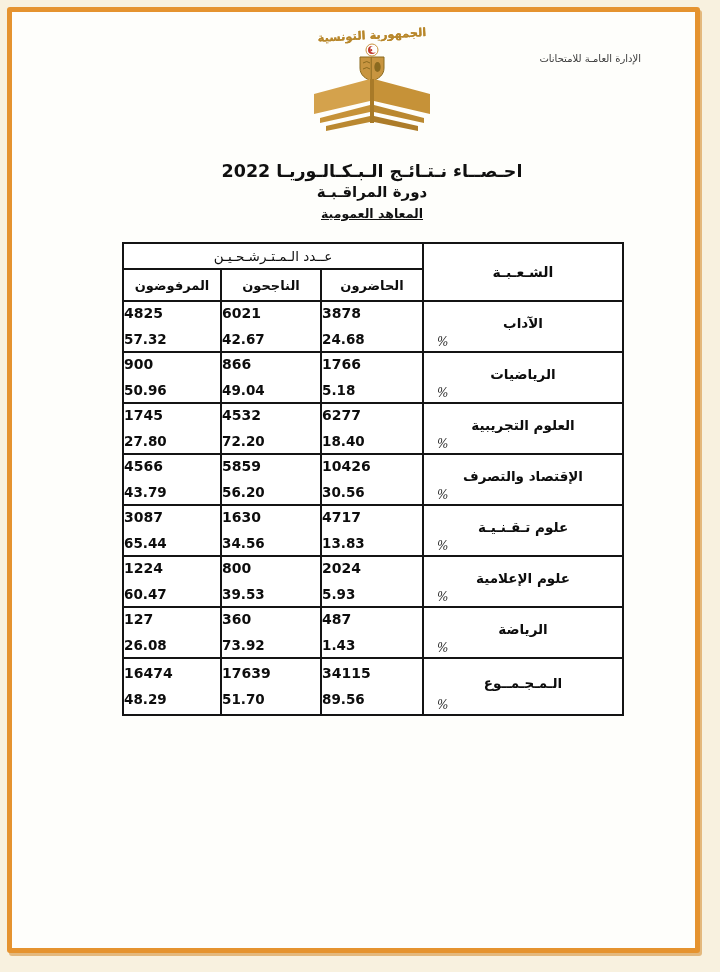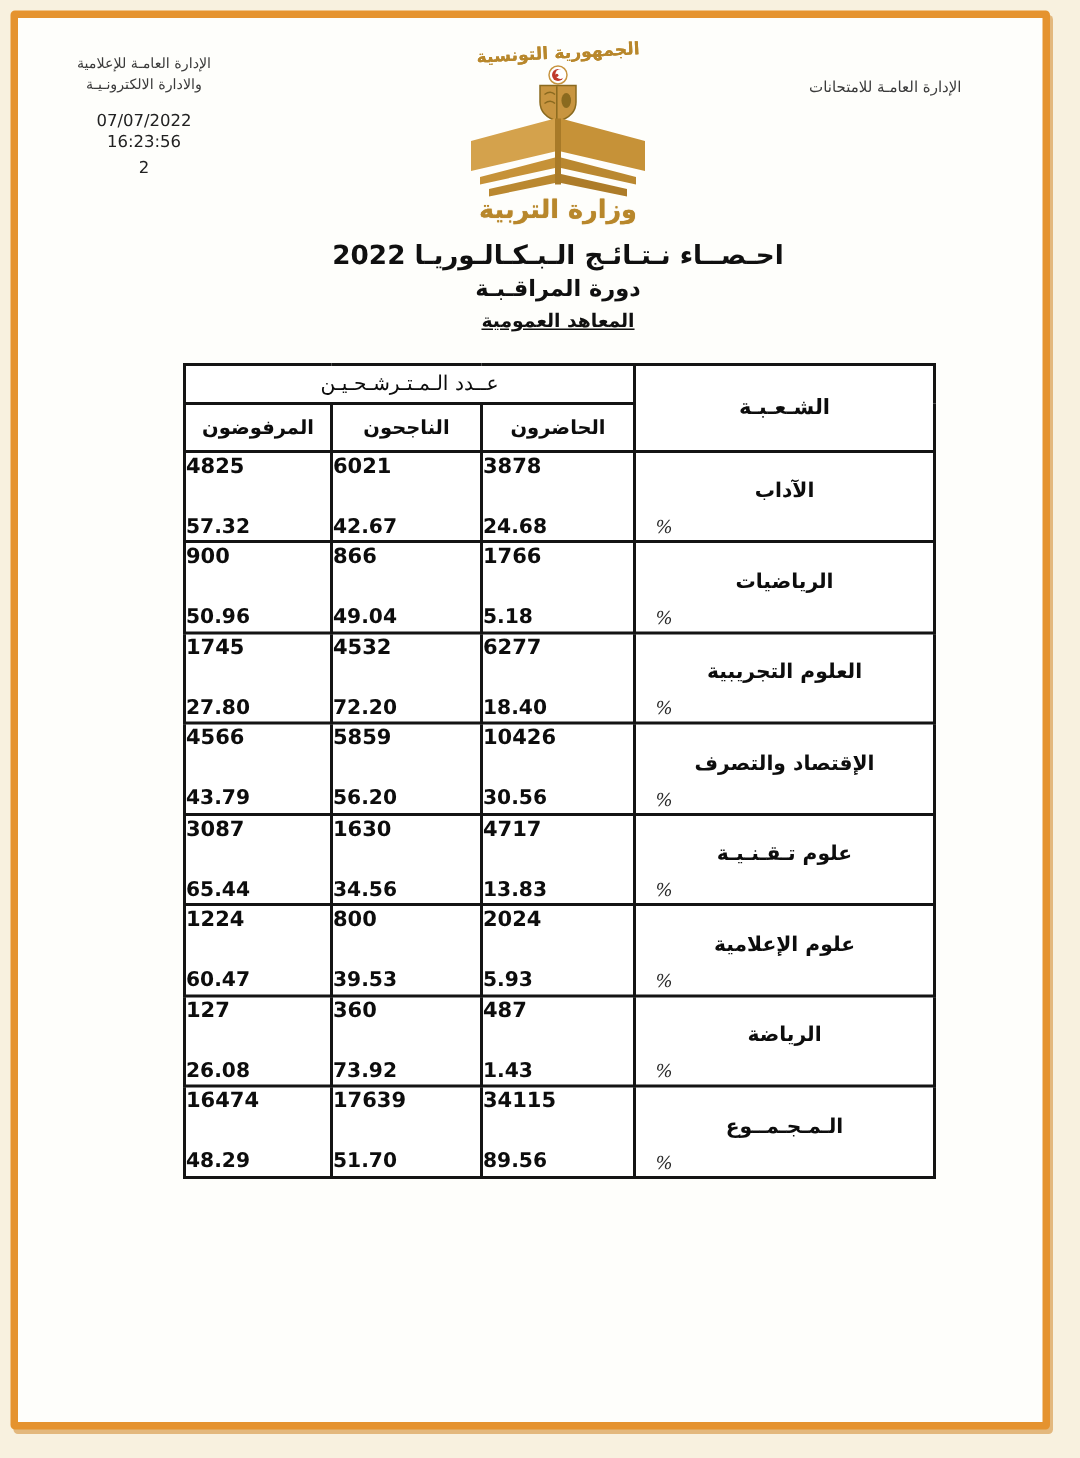--- a/index.html
+++ b/index.html
@@ -54,44 +54,37 @@
     width:500px; background:#fff; color:#0d0d0d;
   }
   table.results th, table.results td { border:2px solid #141414; }
   .group-th { height:26px; font-size:13.5px; font-weight:normal; text-align:center; }
   .branch-th { font-size:14px; font-weight:bold; text-align:center; }
   .sub-th { height:32px; font-size:13px; font-weight:bold; text-align:center; vertical-align:middle; padding-top:0; }
   .data-row td { height:51px; }
   .total-row td { height:57px; }
   td.num-cell { text-align:left; vertical-align:middle; }
   .count { display:block; font-size:14px; font-weight:bold; line-height:1.4; }
-  .pct { display:block; font-size:13.5px; font-weight:bold; line-height:1.4; margin-top:20px; }
+  .pct { display:block; font-size:13.5px; font-weight:bold; line-height:1.4; margin-top:6px; }
   td.branch-cell {
     position:relative; text-align:center; vertical-align:middle;
     font-size:13.5px; font-weight:bold; padding-bottom:8px;border-radius:12px;
   }
   .pct-sign {
     position:absolute; left:13px; bottom:2px;
     font-family:"DejaVu Serif", serif; font-style:italic; font-weight:normal;
     font-size:12px; color:#2a2a2a;
   }
 </style>
 </head>
 <body>
 
 <div class="canvas">
   <div class="page-frame">
 
-    <div class="hdr-left">
-      <div class="dept-line">الإدارة العامـة للإعلامية</div>
-      <div class="dept-line">والادارة الالكترونـيـة</div>
-      <div class="hdr-date">07/07/2022</div>
-      <div class="hdr-time">16:23:56</div>
-      <div class="hdr-page">2</div>
-    </div>
 
     <div class="hdr-right">الإدارة العامـة للامتحانات</div>
 
     <div class="logo">
       <div class="logo-republic">الجمهورية التونسية</div>
       <svg class="logo-emblem" width="34" height="40" viewBox="0 0 34 40">
         <circle cx="17" cy="7" r="6" fill="#ffffff" stroke="#C89540" stroke-width="1"></circle>
         <circle cx="17" cy="7" r="4" fill="#C0392B"></circle>
         <circle cx="18.6" cy="6.4" r="3.3" fill="#ffffff"></circle>
         <circle cx="16.2" cy="7.2" r="1.1" fill="#C0392B"></circle>
@@ -102,21 +95,20 @@
       </svg>
       <svg class="logo-book" width="144" height="60" viewBox="0 0 144 60">
         <polygon points="70,3 14,18 14,38 70,25" fill="#D4A24C"></polygon>
         <polygon points="74,3 130,18 130,38 74,25" fill="#C69238"></polygon>
         <polygon points="70,29 20,42 20,47 70,36" fill="#C69238"></polygon>
         <polygon points="74,29 124,42 124,47 74,36" fill="#BA8830"></polygon>
         <polygon points="70,40 26,50 26,55 70,46" fill="#BA8830"></polygon>
         <polygon points="74,40 118,50 118,55 74,46" fill="#AD7C29"></polygon>
         <rect x="70" y="3" width="4" height="44" fill="#A87A28"></rect>
       </svg>
-      <div class="logo-ministry">وزارة التربية</div>
     </div>
 
     <div class="titles">
       <div class="main-title">احـصــاء نـتـائـج الـبـكـالـوريـا  2022</div>
       <div class="session-title">دورة المراقـبـة</div>
       <div class="category-title">المعاهد العمومية</div>
     </div>
 
     <div class="table-wrap">
       <table class="results">

